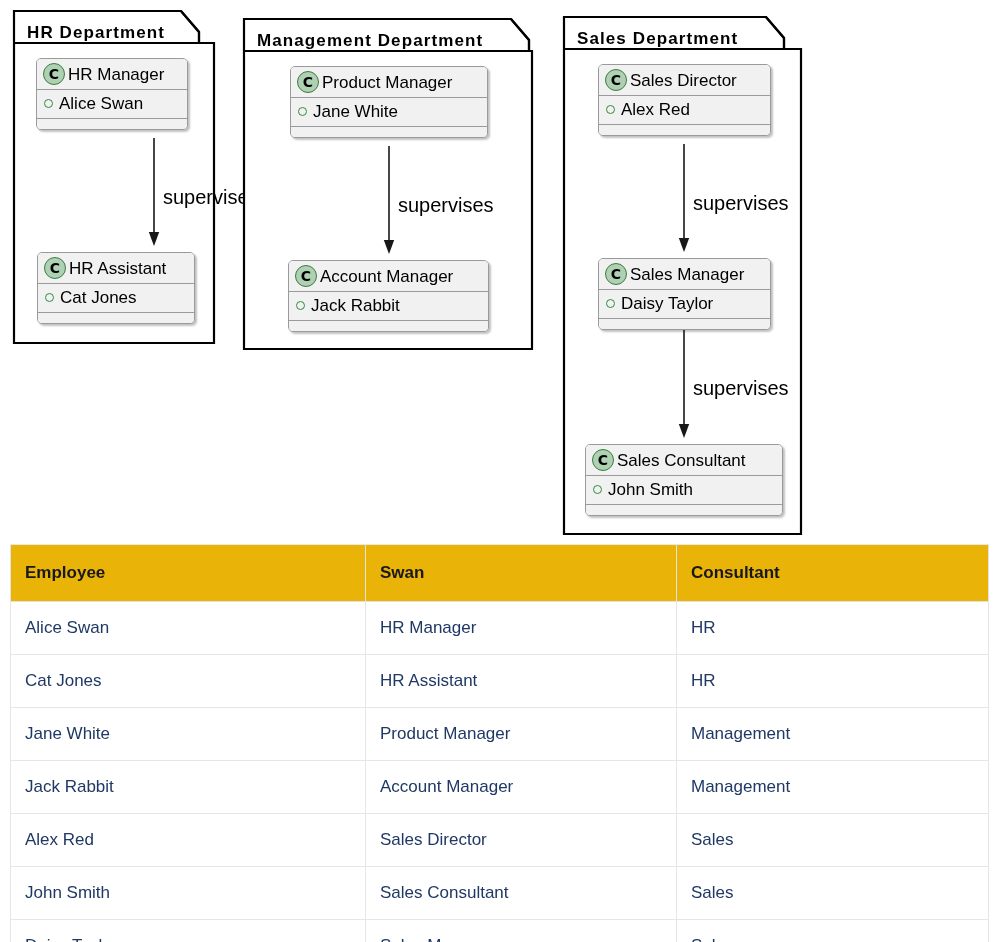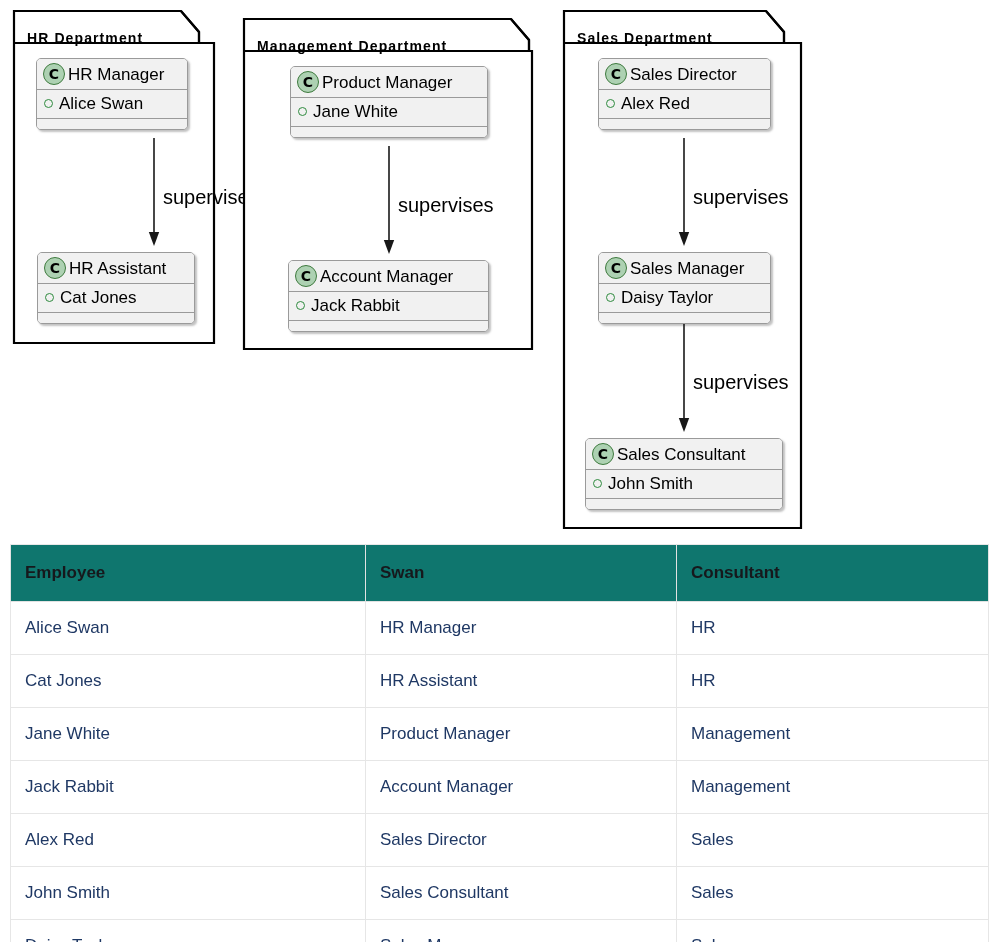--- a/index.html
+++ b/index.html
@@ -34,27 +34,26 @@
     position: absolute;
     left: 0;
     top: 0;
     overflow: visible;
   }
 
   .pkg-title {
     position: absolute;
     left: 14px;
     top: 14px;
-    font-size: 14px;
+    font-size: 17px;
     font-weight: bold;
     color: #000000;
     letter-spacing: 1.1px;
     white-space: nowrap;
     line-height: 1;
-    margin-top: 7px;
   }
 
   
   .uclass {
     position: absolute;
     box-sizing: border-box;
     background: #F1F1F1;
     border: 1px solid #9A9A9A;
     border-radius: 5px;
     box-shadow: 2px 2px 2px rgba(80,80,80,0.35);
@@ -140,21 +139,21 @@
   #emp-table {
     position: absolute;
     left: 10px;
     top: 544px;
     width: 978px;
     border-collapse: collapse;
     table-layout: fixed;
     font-size: 17px;
   }
   #emp-table th {
-    background: #0f766e;
+    background: #eab308;
     color: #16181C;
     font-weight: bold;
     text-align: left;
     padding: 18px 0 18px 14px;
     border: 1px solid #E2E2E2;
     border-top: 1px solid #E8E8E8;
     font-size: 17px;
   }
   #emp-table td {
     color: #1F3864;
@@ -252,21 +251,21 @@
         <div class="uclass-name">Account Manager</div>
       </div>
       <div class="uclass-member">
         <div class="oicon"></div>
         <div class="member-name">Jack Rabbit</div>
       </div>
       <div class="uclass-foot"></div>
     </div>
   </div>
 
-  <div class="package" style="left:563px; top:10px; width:240px; height:520px;">
+  <div class="package" style="left:563px; top:16px; width:240px; height:520px;">
     <svg class="pkg-svg" width="244" height="524" viewBox="0 0 244 524">
       <path d="M1,1 L203,1 L221,22 L221,33 L238,33 L238,518 L1,518 Z" fill="#FFFFFF" stroke="#000000" stroke-width="2.2" stroke-linejoin="miter"></path>
       <path d="M1,33 L221,33" fill="none" stroke="#000000" stroke-width="2.2"></path>
       <path d="M203,1 L221,22 L221,33" fill="none" stroke="#000000" stroke-width="2.2"></path>
     </svg>
     <div class="pkg-title">Sales Department</div>
 
     <div class="uclass" style="left:35px; top:48px; width:173px;">
       <div class="uclass-head">
         <div class="cicon">

